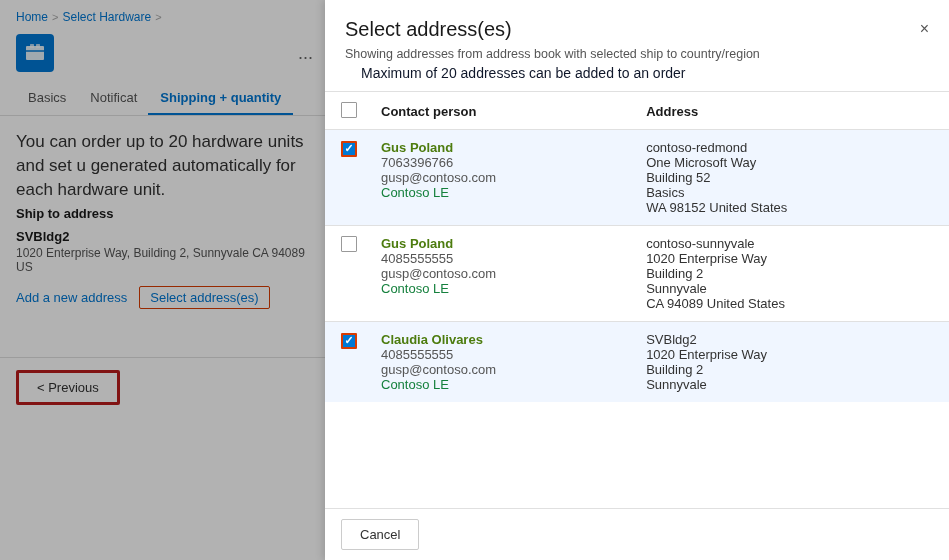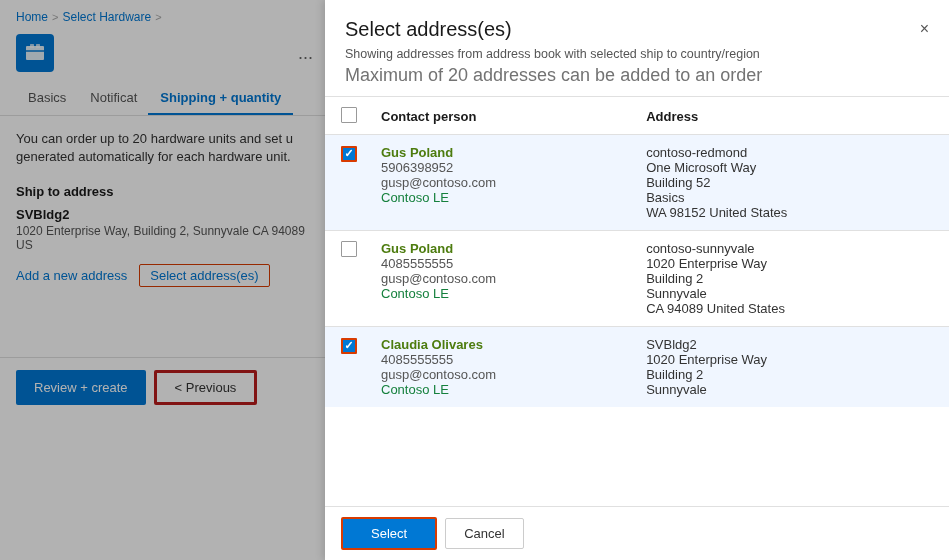--- a/index.html
+++ b/index.html
@@ -63,23 +63,23 @@
       border-bottom: 2px solid #0078d4;
       font-weight: 600;
     }
 
     .left-content {
       padding: 14px 16px;
       flex: 1;
       overflow: hidden;
     }
     .left-content .desc {
-      font-size: 13px;
+      font-size: 17px;
       color: #333;
-      margin-bottom: 18px;
+      margin-bottom: 5px;
       line-height: 1.4;
     }
 
     .section-label {
       font-size: 13px;
       font-weight: 600;
       color: #1a1a1a;
       margin-bottom: 8px;
     }
     .address-value {
@@ -172,22 +172,23 @@
       font-weight: 300;
       color: #1a1a1a;
       margin-bottom: 6px;
     }
     .modal-subtitle {
       font-size: 12.5px;
       color: #555;
       margin-bottom: 4px;
     }
     .modal-note {
-      font-size: 18px;
-      color: #737373;
+      font-size: 14px;
+      color: #0f172a;
+      margin-left: 16px;
     }
     .modal-close {
       position: absolute;
       right: 16px; top: 16px;
       font-size: 16px;
       cursor: pointer;
       color: #555;
       background: none;
       border: none;
       padding: 4px;
@@ -336,21 +337,20 @@
     <div class="address-value">SVBldg2</div>
     <div class="address-detail">1020 Enterprise Way, Building 2, Sunnyvale CA 94089 US</div>
 
     <div class="address-actions">
       <a class="link-btn">Add a new address</a>
       <button class="select-addr-btn">Select address(es)</button>
     </div>
   </div>
 
   <div class="left-footer">
-    <button class="btn-primary">Review + create</button>
     <button class="btn-secondary">&lt; Previous</button>
   </div>
 </div>
 
 <div class="modal-overlay"></div>
 
 <div class="modal">
   <div class="modal-header">
     <div class="modal-title">Select address(es)</div>
     <div class="modal-subtitle">Showing addresses from address book with selected ship to country/region</div>
@@ -367,21 +367,21 @@
           </th>
           <th>Contact person</th>
           <th>Address</th>
         </tr>
       </thead>
       <tbody id="addr-table-body">
       <tr class="row-checked">
             <td><div class="checkbox-wrap checked"></div></td>
             <td>
     <div class="contact-name">Gus Poland</div>
-    <div class="contact-phone">5906398952</div>
+    <div class="contact-phone">7063396766</div>
     <div class="contact-email">gusp@contoso.com</div>
     <div class="contact-company">Contoso LE</div>
   </td>
             <td>
     <div class="addr-line">contoso-redmond</div>
     <div class="addr-line">One Microsoft Way</div>
     <div class="addr-line">Building 52</div>
     <div class="addr-line">Basics</div>
     <div class="addr-line">WA 98152 United States</div>
   </td>
@@ -416,16 +416,15 @@
     <div class="addr-line">Building 2</div>
     <div class="addr-line">Sunnyvale</div>
 
   </td>
           </tr>
         </tbody>
     </table>
   </div>
 
   <div class="modal-footer">
-    <button class="btn-select">Select</button>
     <button class="btn-cancel">Cancel</button>
   </div>
 </div>
 
 </body></html>

